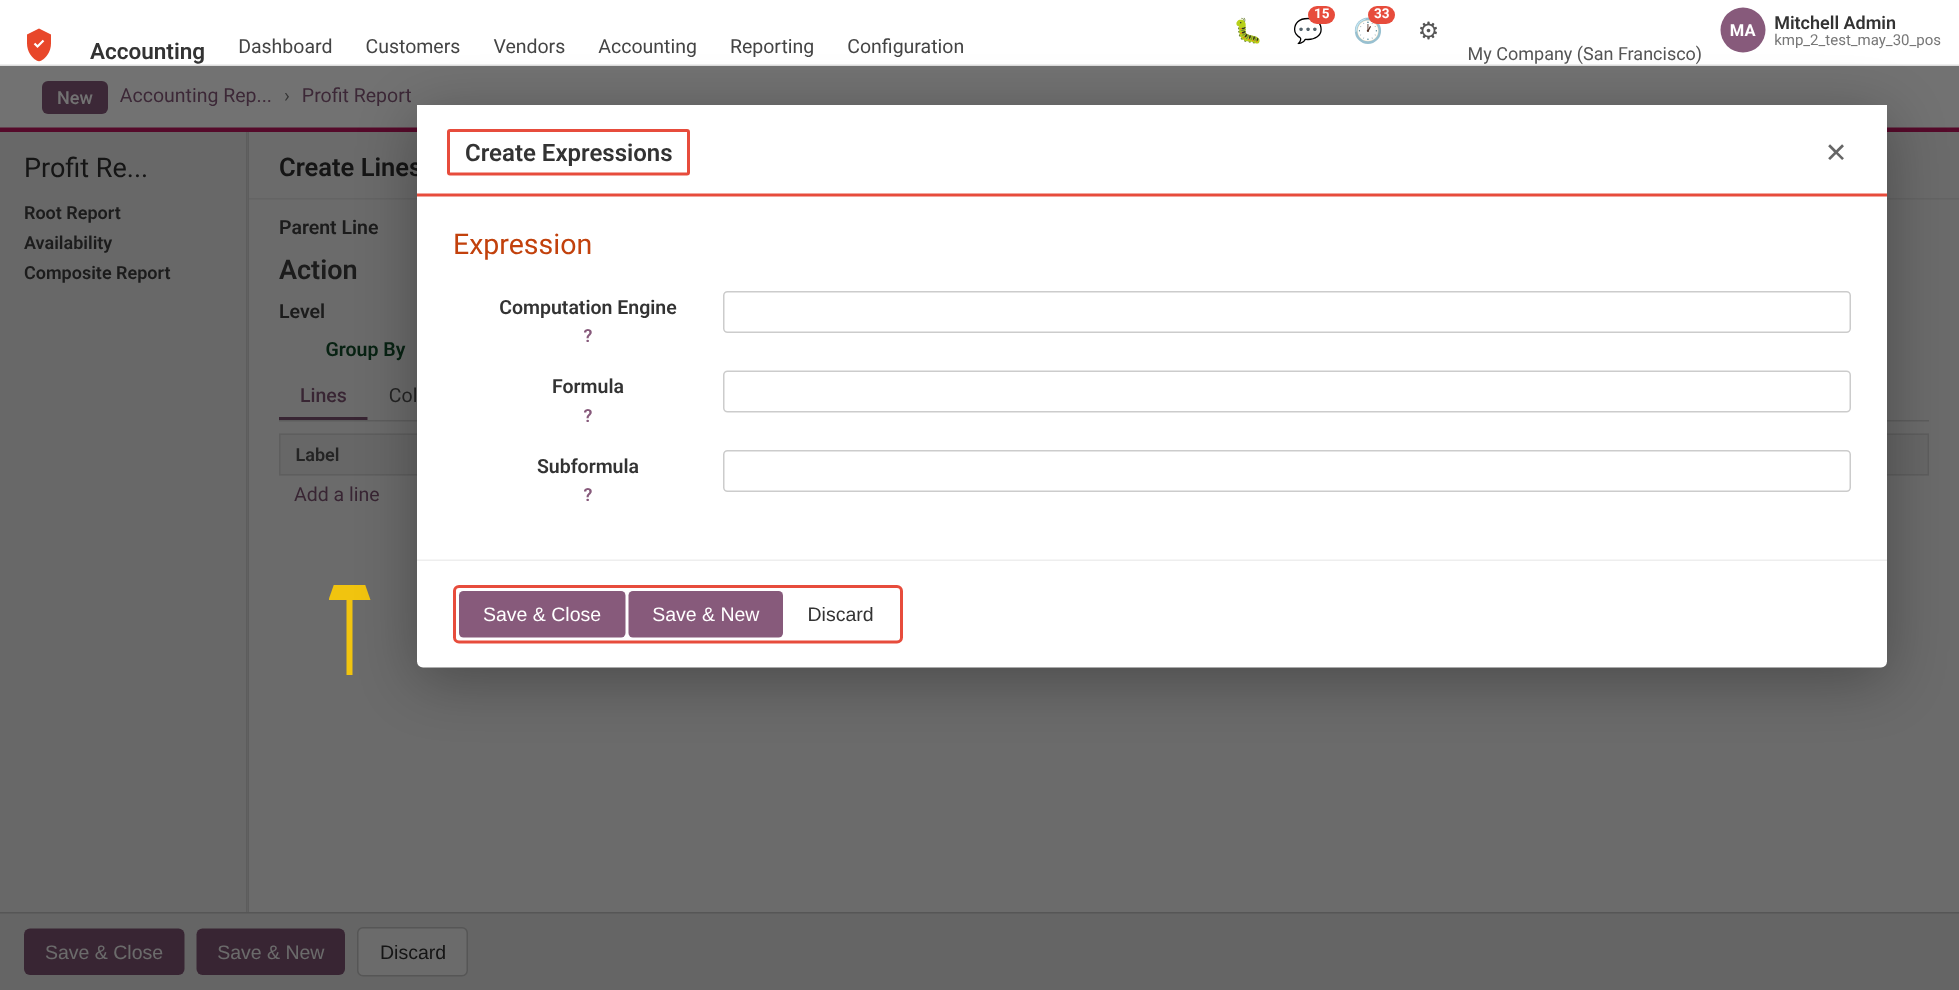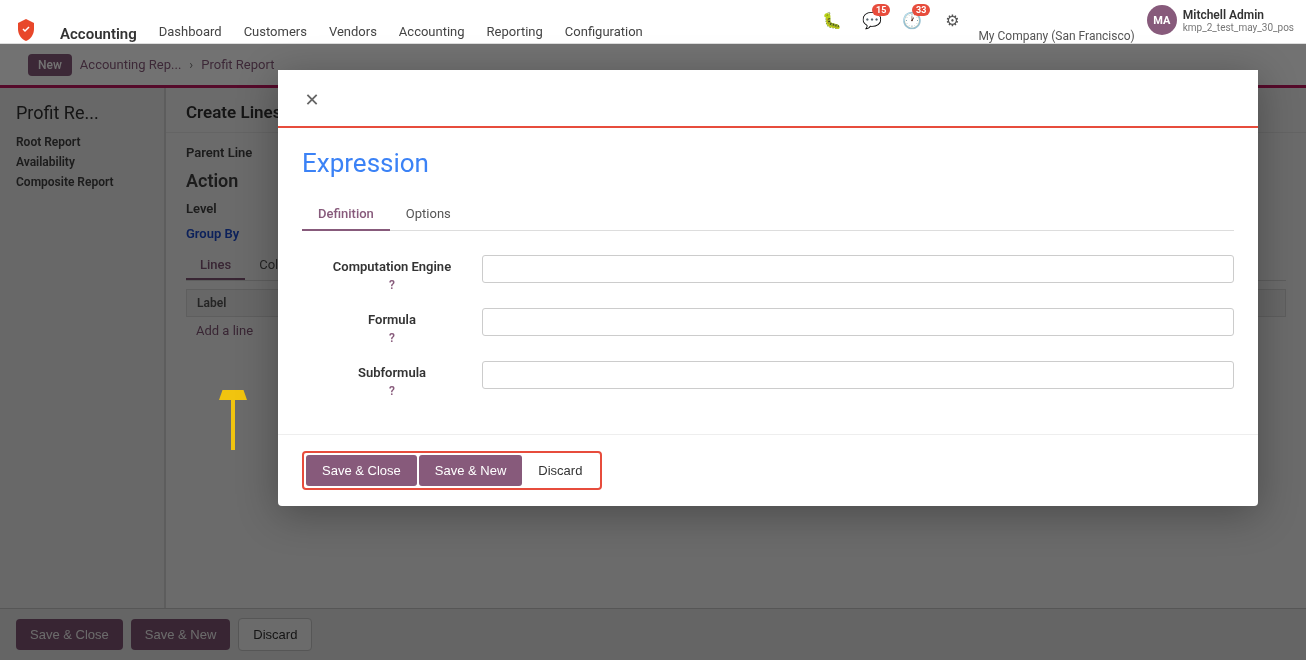--- a/index.html
+++ b/index.html
@@ -152,23 +152,23 @@
       cursor: pointer;
       font-size: 18px;
       color: #666;
       border: none;
       background: none;
     }
     .dialog-body {
       padding: 20px 24px;
     }
     .dialog-expression-title {
-      font-size: 26px;
+      font-size: 19px;
       font-weight: 400;
-      color: #3b82f6;
+      color: #c2410c;
       margin-bottom: 20px;
     }
     .dialog-tabs {
       display: flex;
       border-bottom: 1px solid #ddd;
       margin-bottom: 24px;
     }
     .dialog-tab {
       padding: 8px 16px;
       font-size: 13px;
@@ -319,21 +319,21 @@
       </div>
       <div style="display:flex;margin-bottom:10px;">
         <span style="width:120px;font-size:18px;font-weight:600;color:#444;">Action</span>
         <span style="color:#875a7b;font-size:11px;">?</span>
       </div>
       <div style="display:flex;margin-bottom:10px;">
         <span style="width:120px;font-size:13px;font-weight:600;color:#444;">Level</span>
         <span style="color:#875a7b;font-size:11px;">?</span>
       </div>
       <div style="display:flex;margin-bottom:10px;">
-        <span style="width:120px;font-size:13px;font-weight:600;color:#1d4ed8;">Group By</span>
+        <span style="width:120px;font-size:13px;font-weight:600;color:#14532d;margin-left:31px;">Group By</span>
         <span style="color:#875a7b;font-size:11px;">?</span>
       </div>
       <div style="display:flex;gap:0;border-bottom:1px solid #ddd;margin:10px 0 0;">
         <span style="padding:6px 14px;font-size:13px;color:#875a7b;border-bottom:2px solid #875a7b;font-weight:500;">Lines</span>
         <span style="padding:6px 14px;font-size:13px;color:#555;">Colum...</span>
       </div>
       <div style="background:#f5f5f5;border:1px solid #e0e0e0;padding:6px 10px;font-size:12px;font-weight:600;color:#555;margin-top:8px;">Label</div>
       <div style="color:#875a7b;font-size:13px;padding:6px 10px;">Add a line</div>
     </div>
   </div>
@@ -361,30 +361,27 @@
         <polygon points="0 0, 10 3.5, 0 7" fill="#f1c40f"></polygon>
       </marker>
     </defs>
     <line x1="20" y1="60" x2="20" y2="10" stroke="#f1c40f" stroke-width="4" marker-end="url(#arrowhead)"></line>
   </svg>
 </div>
 
 <div class="dialog">
 
   <div class="dialog-header">
+    <div class="dialog-header-title">Create Expressions</div>
     <button class="dialog-close">✕</button>
   </div>
 
   <div class="dialog-body">
     <div class="dialog-expression-title">Expression</div>
 
-    <div class="dialog-tabs">
-      <div class="dialog-tab active">Definition</div>
-      <div class="dialog-tab">Options</div>
-    </div>
 
     <div class="dialog-form-row">
       <div class="dialog-form-label">
         <span>Computation Engine</span>
         <span class="help-icon">?</span>
       </div>
       <div class="dialog-form-field" style="border:1px solid #ccc;border-radius:3px;min-height:28px;"></div>
     </div>
 
     <div class="dialog-form-row">

